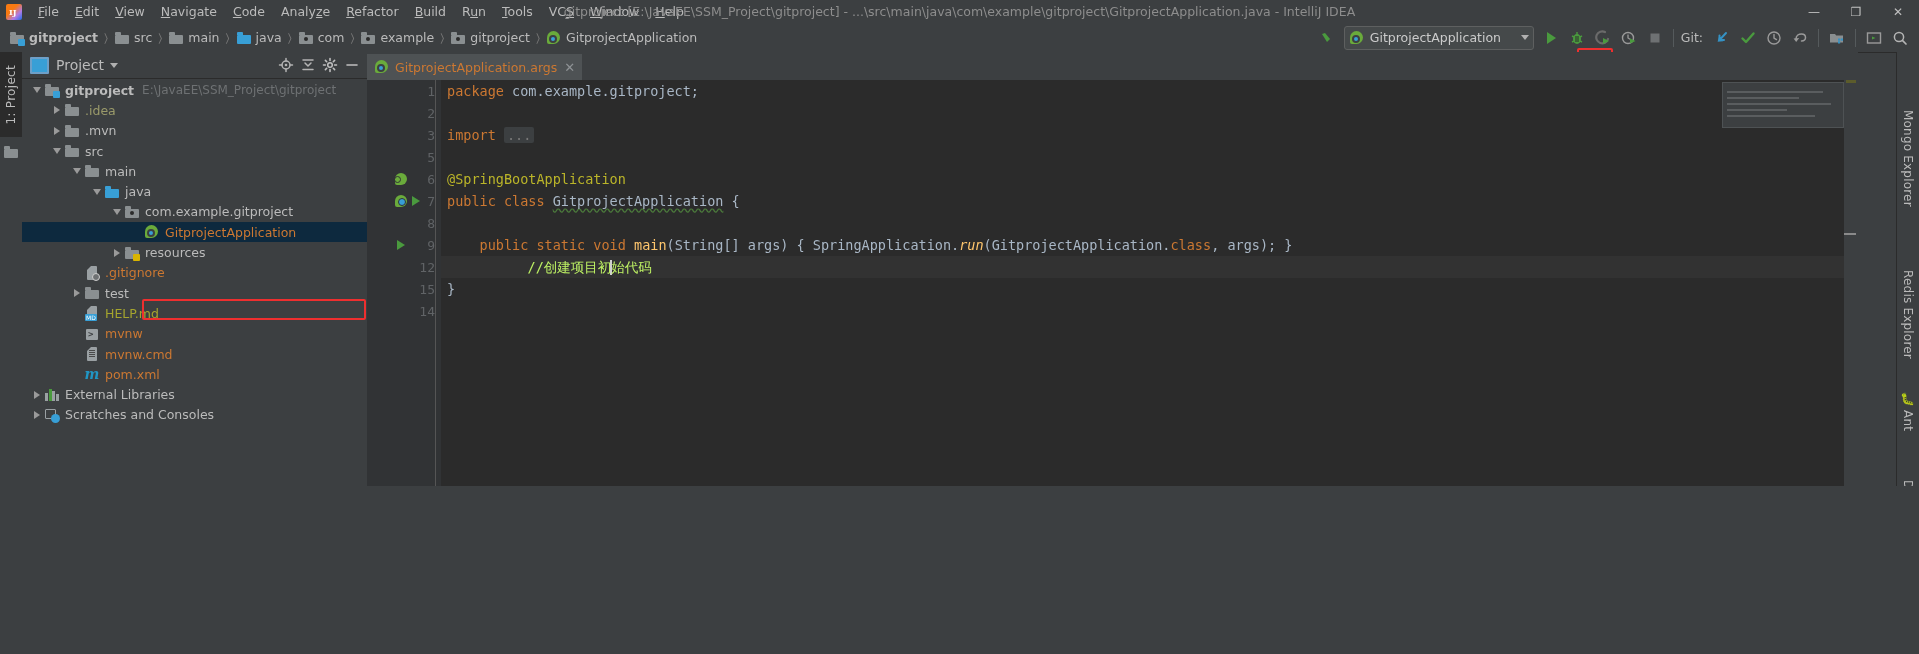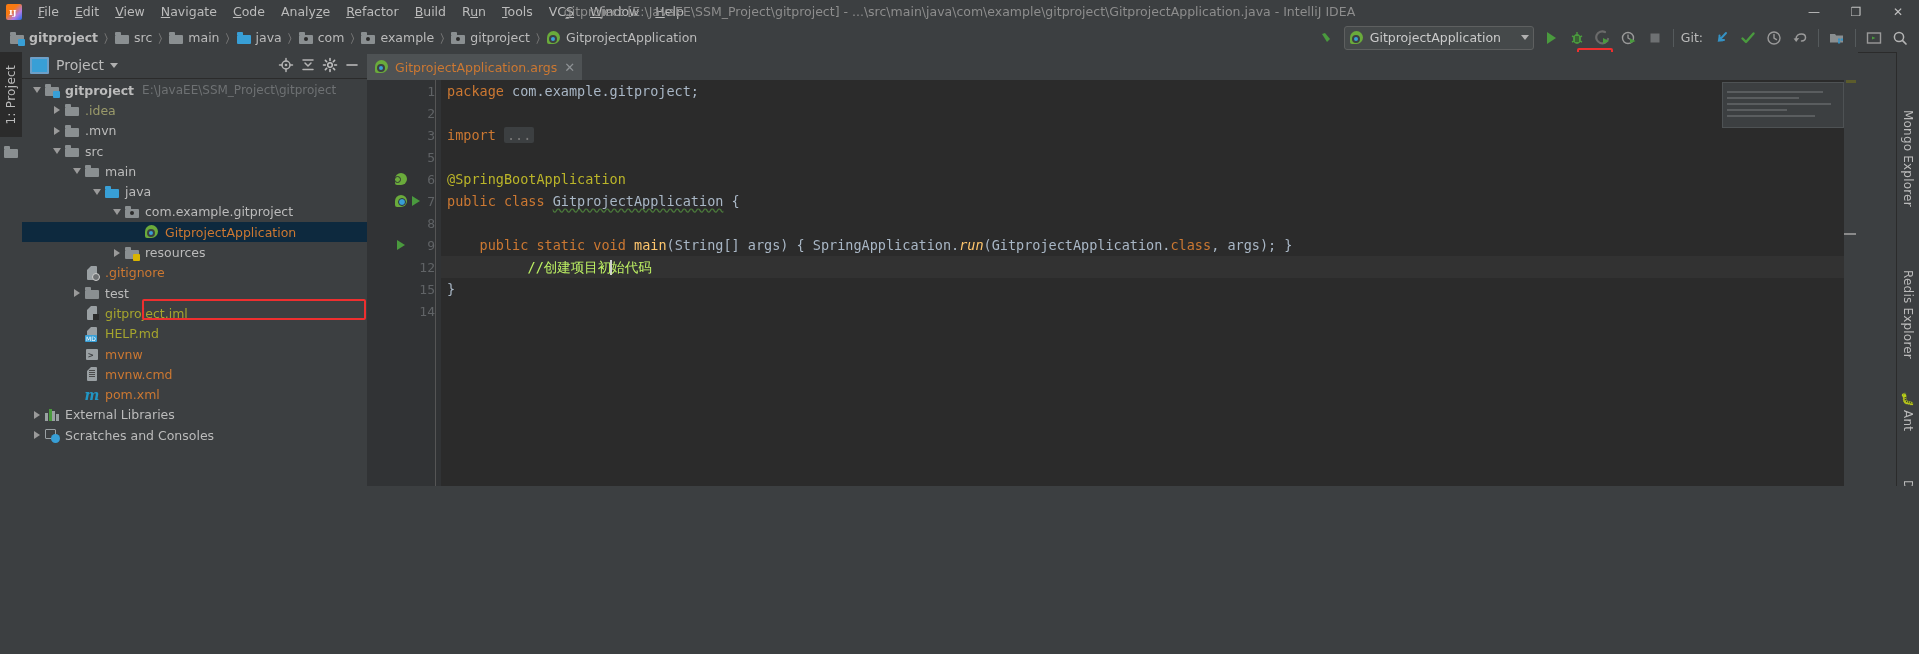--- a/index.html
+++ b/index.html
@@ -603,30 +603,20 @@
           </span>
           <span class="ico folder-grey"></span>
           <span class="tlabel" style="color: rgb(187, 187, 187);">test</span>
         </div>
         <div class="trow">
           <span style="width:44px;flex:0 0 auto;"></span>
           <span class="tarrow none"></span>
           <span class="f-doc">
             <span class="pg"></span>
             <span class="fold"></span>
-            <span style="position:absolute;right:1px;bottom:1px;width:6px;height:6px;background:#2b2b2b;"></span>
-          </span>
-          <span class="tlabel" style="color: rgb(165, 165, 46);">gitproject.iml</span>
-        </div>
-        <div class="trow">
-          <span style="width:44px;flex:0 0 auto;"></span>
-          <span class="tarrow none"></span>
-          <span class="f-doc">
-            <span class="pg"></span>
-            <span class="fold"></span>
             <span class="md-badge">MD</span>
           </span>
           <span class="tlabel" style="color: rgb(165, 165, 46);">HELP.md</span>
         </div>
         <div class="trow">
           <span style="width:44px;flex:0 0 auto;"></span>
           <span class="tarrow none"></span>
           <span class="cmd-ico">
             <span class="box"></span>
             <span class="gt">&gt;</span>

